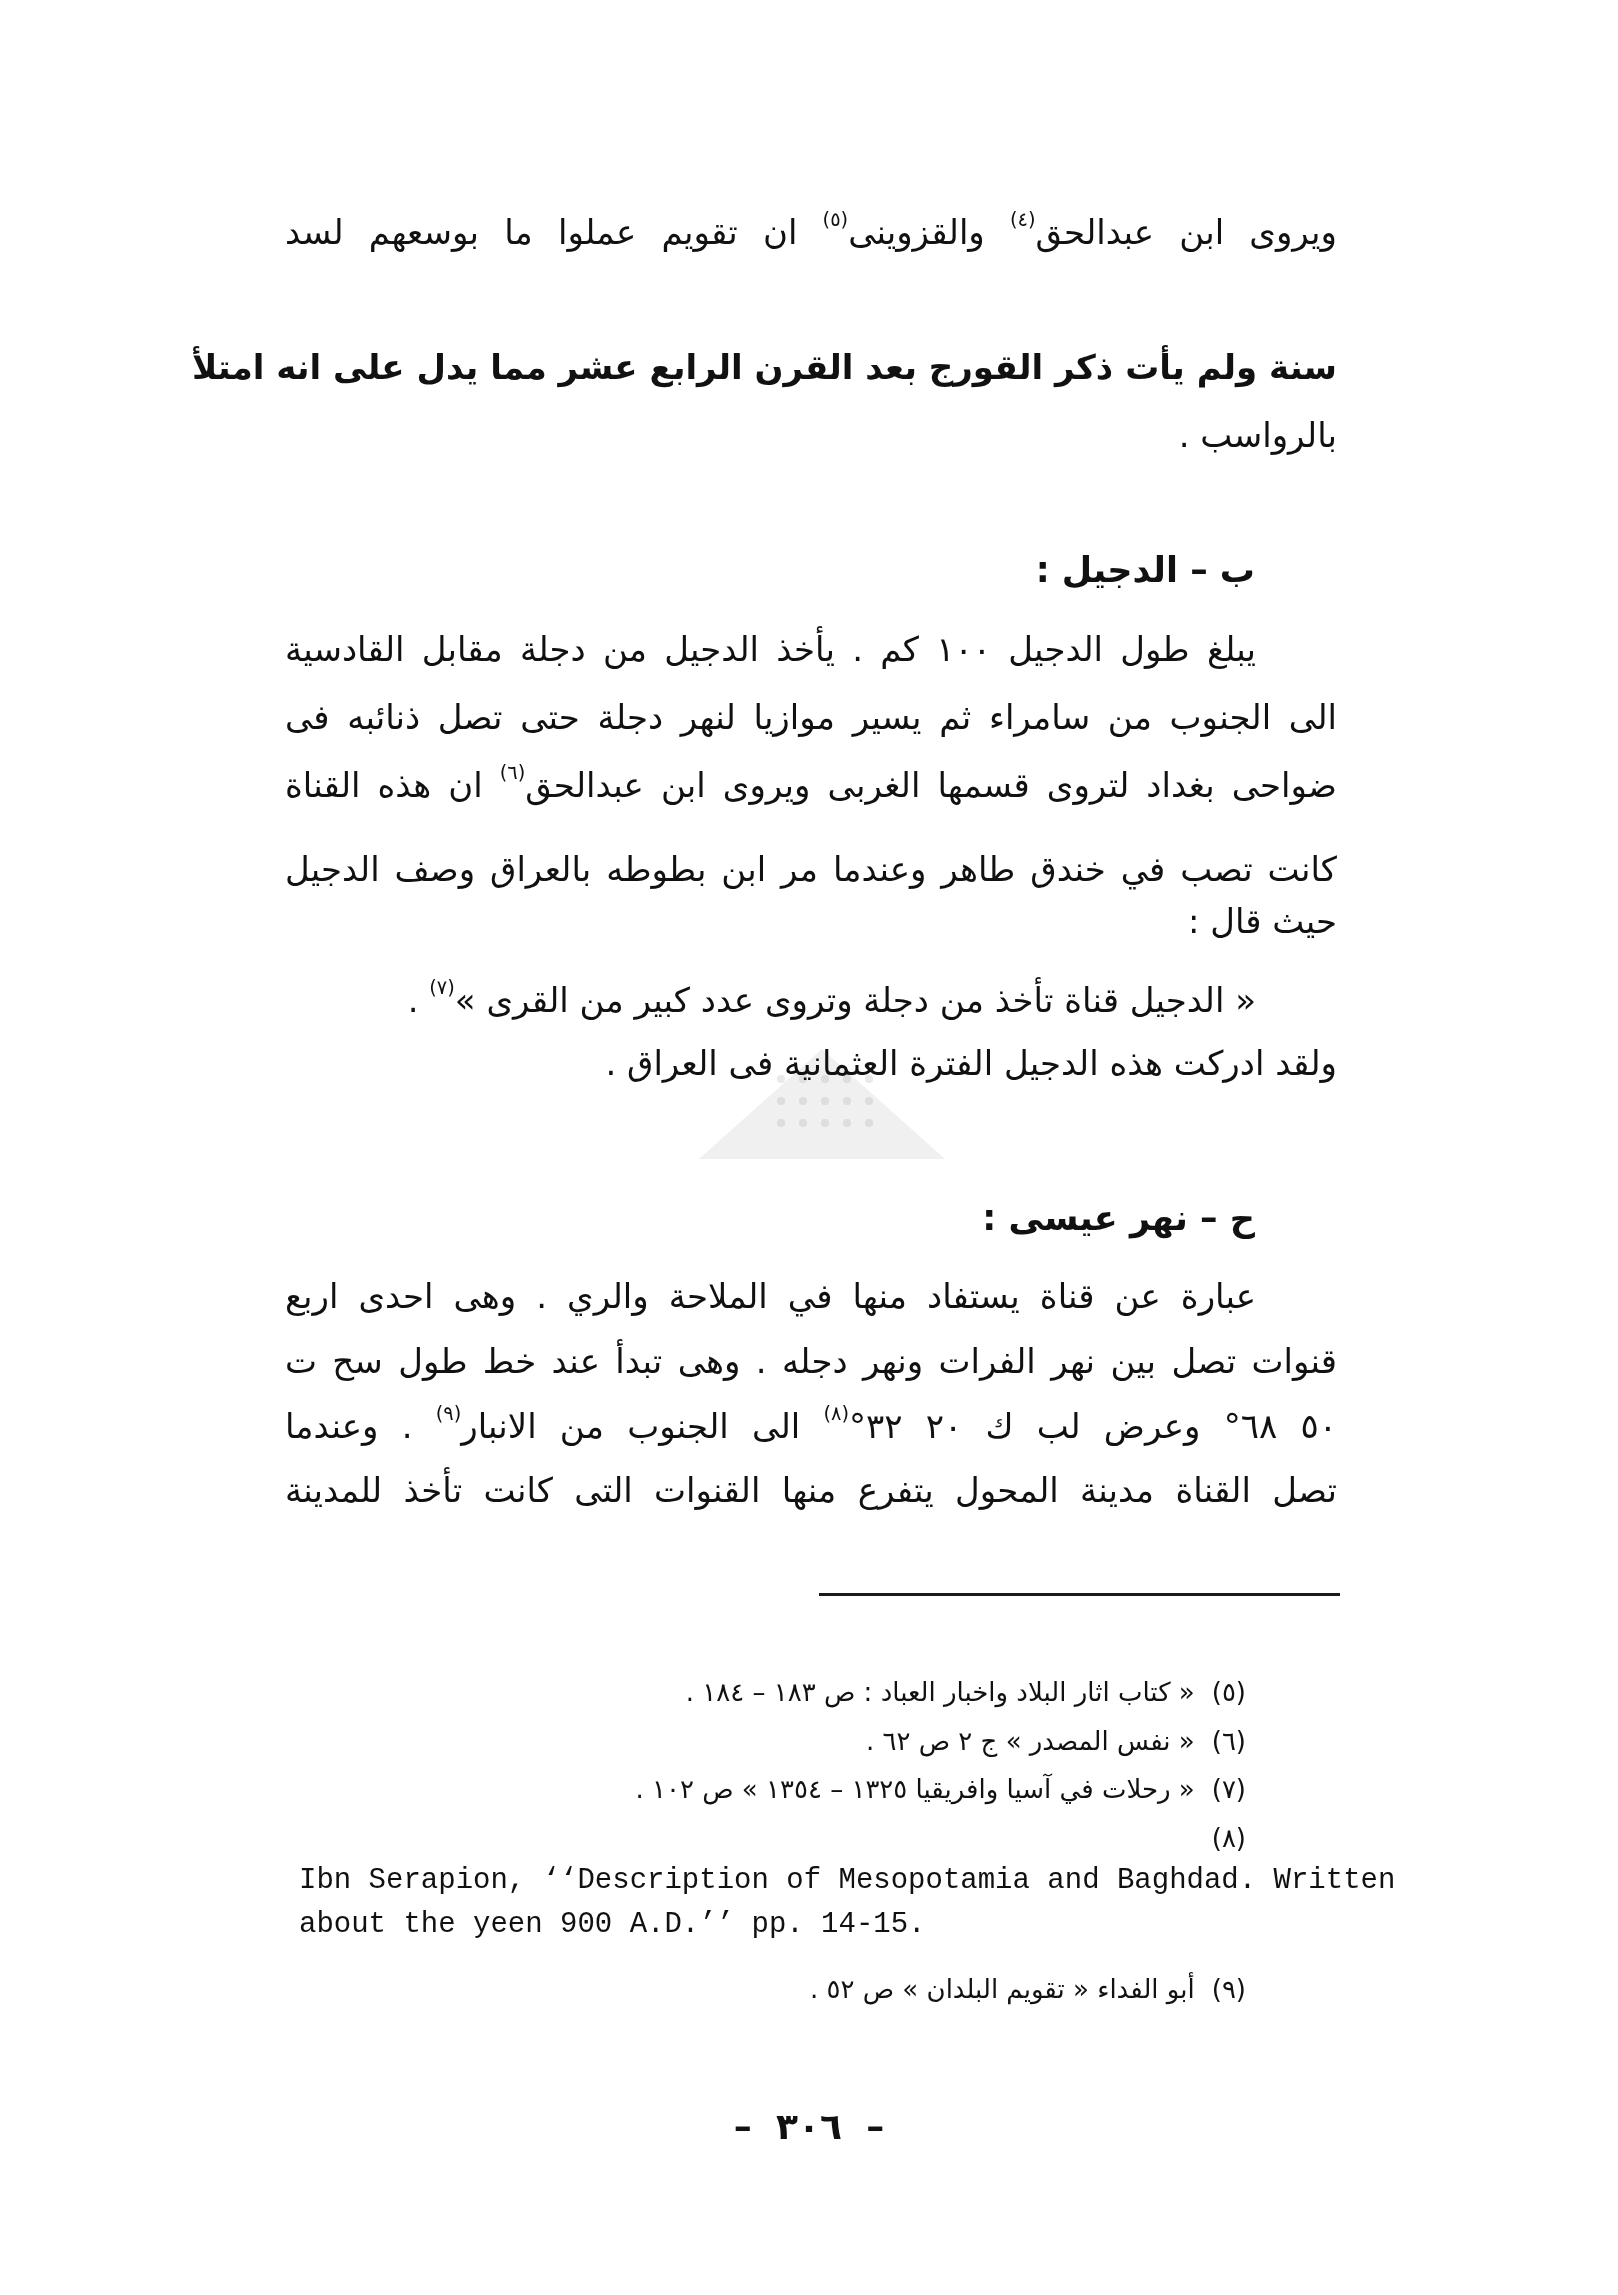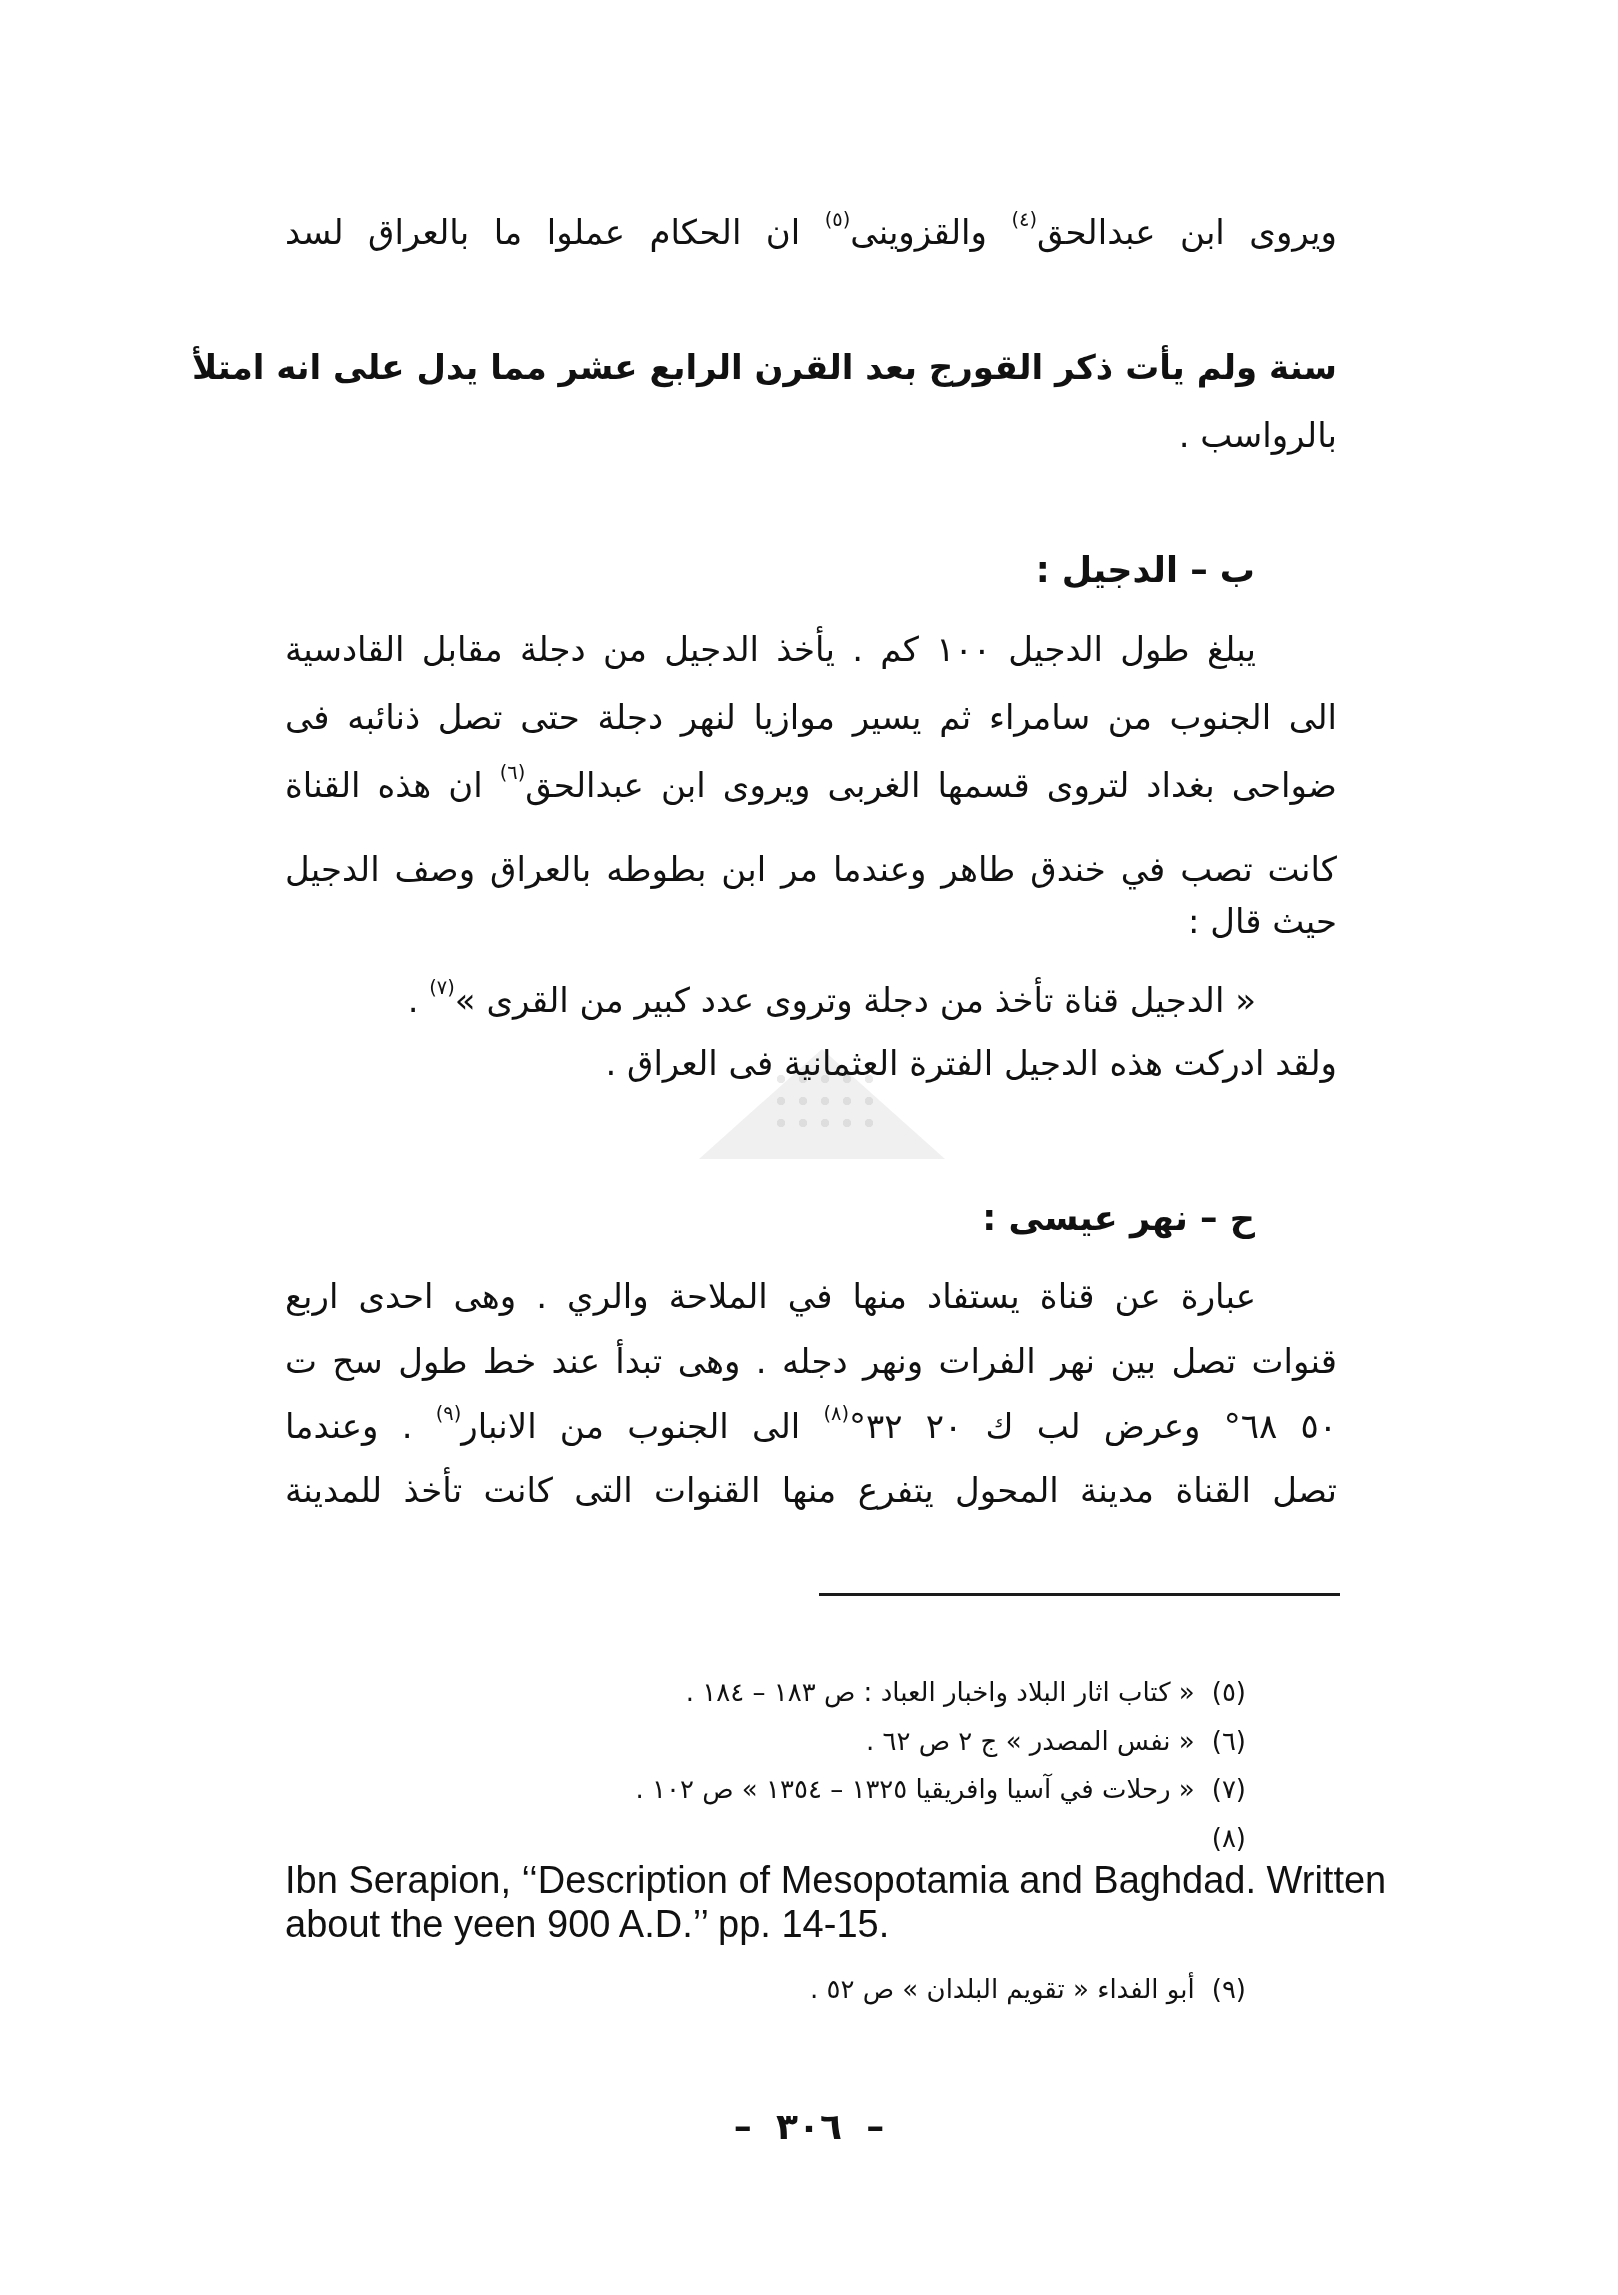--- a/index.html
+++ b/index.html
@@ -90,25 +90,25 @@
     line-height: 41px;
     height: 41px;
     right: 372px;
   }
   .fn-num {
     display: inline-block;
     margin-left: 17px;
   }
   .latin {
     position: absolute;
-    left: 285px;
+    left: 299px;
     width: 1052px;
     direction: ltr;
-    font-family: Liberation Sans, sans-serif;
-    font-size: 38px;
+    font-family: Liberation Mono, monospace;
+    font-size: 29px;
     line-height: 43px;
     text-align: justify;
     text-align-last: justify;
     white-space: nowrap;
   }
   .latin.last { text-align-last: left; }
   .page-number {
     position: absolute;
     top: 2104px;
     left: 712px;
@@ -123,21 +123,21 @@
   }
 </style>
 </head>
 <body>
 
 <div class="page">
 
   <div class="watermark"></div>
   <div class="watermark-inner"></div>
 
-  <div class="line body-line" style="top:206px;"><span>ويروى ابن عبدالحق</span><sup class="fn">(٤)</sup><span> والقزوينى</span><sup class="fn">(٥)</sup><span> ان الحكام عملوا ما بالعراق لسد</span></div>
+  <div class="line body-line" style="top:206px;"><span>ويروى ابن عبدالحق</span><sup class="fn">(٤)</sup><span> والقزوينى</span><sup class="fn">(٥)</sup><span> ان تقويم عملوا ما بوسعهم لسد</span></div>
 
   <div class="line body-line" style="top:341px;font-weight:bold;">سنة ولم يأت ذكر القورج بعد القرن الرابع عشر مما يدل على انه امتلأ</div>
   <div class="line body-line last" style="top:409px;">بالرواسب .</div>
 
   <div class="line heading" style="top:544px;">ب – الدجيل :</div>
 
   <div class="line body-line indent" style="top:623px;">يبلغ طول الدجيل ١٠٠ كم . يأخذ الدجيل من دجلة مقابل القادسية</div>
   <div class="line body-line" style="top:691px;">الى الجنوب من سامراء ثم يسير موازيا لنهر دجلة حتى تصل ذنائبه فى</div>
   <div class="line body-line" style="top:759px;"><span>ضواحى بغداد لتروى قسمها الغربى ويروى ابن عبدالحق</span><sup class="fn">(٦)</sup><span> ان هذه القناة</span></div>
   <div class="line body-line" style="top:827px;margin-top:16px;">كانت تصب في خندق طاهر وعندما مر ابن بطوطه بالعراق وصف الدجيل</div>

